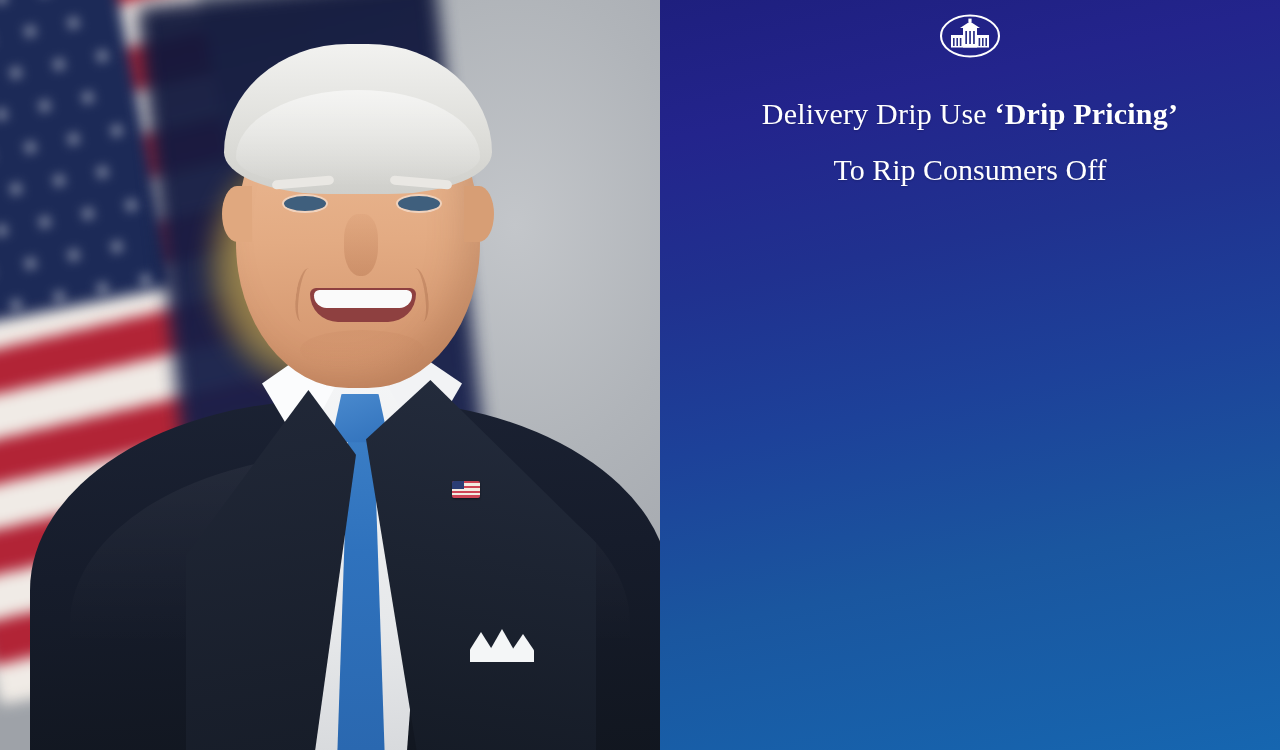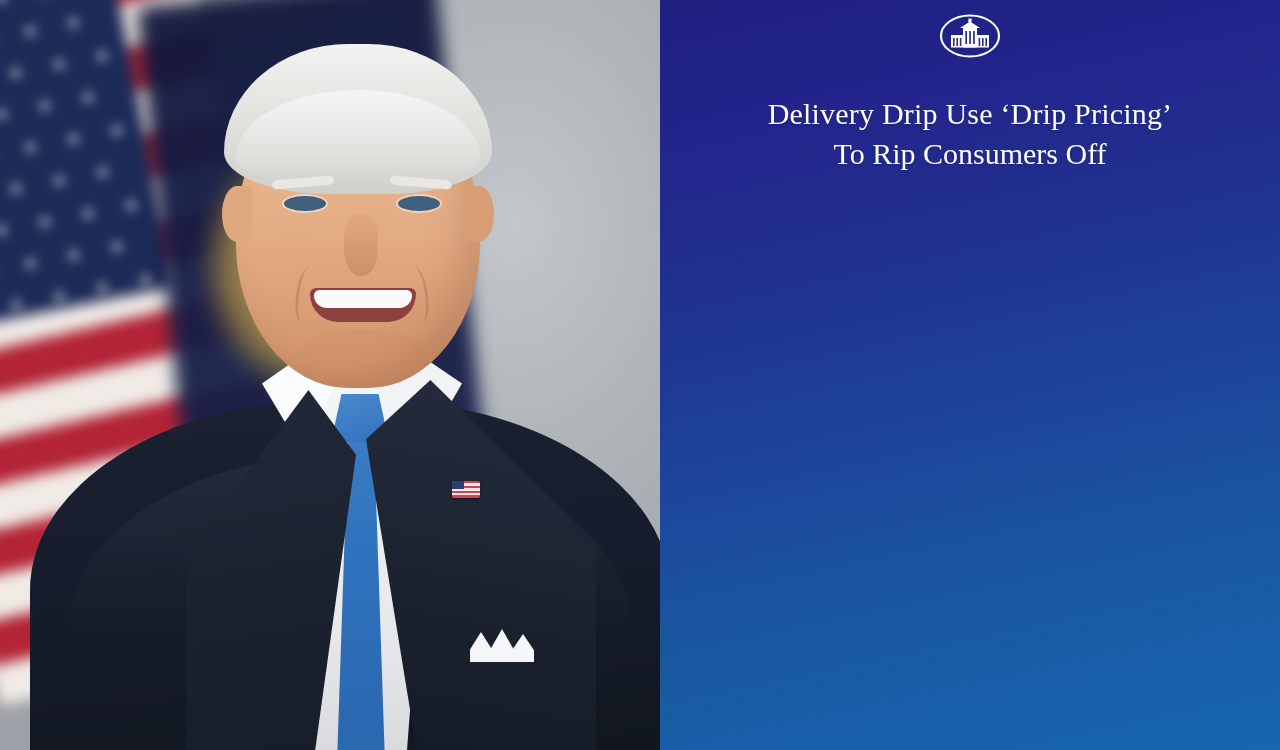--- a/index.html
+++ b/index.html
@@ -131,22 +131,22 @@
   .panel { position:relative; width:620px; height:750px; overflow:hidden;
            background:linear-gradient(168deg,#1e1f7e 0%, #23248c 16%, #20318f 34%,
                       #1d4199 52%, #1a569f 72%, #1666b0 100%); }
 
   .wh-logo { position:absolute; top:13px; left:50%; transform:translateX(-50%);
              width:62px; height:46px; }
   .headline { position:absolute; top:96px; left:0; right:0; text-align:center;
               color:#fff; font-family:"Liberation Serif", serif; line-height:1.18;
               text-shadow:0 1px 2px rgba(0,0,0,.18); }
   .headline .l1 { font-size:30px; letter-spacing:.2px; }
-  .headline .l1 b { font-weight:normal; }
-  .headline .l2 { font-size:30px; margin-top:5px; }
+  .headline .l1 b { font-weight:bold; }
+  .headline .l2 { font-size:30px; margin-top:21px; }
 </style>
 </head>
 <body>
 
 <div class="stage">
 
   <div class="portrait">
     <div class="backdrop"></div>
     <div class="flag-us"></div>
     <div class="flag-canton"></div>

